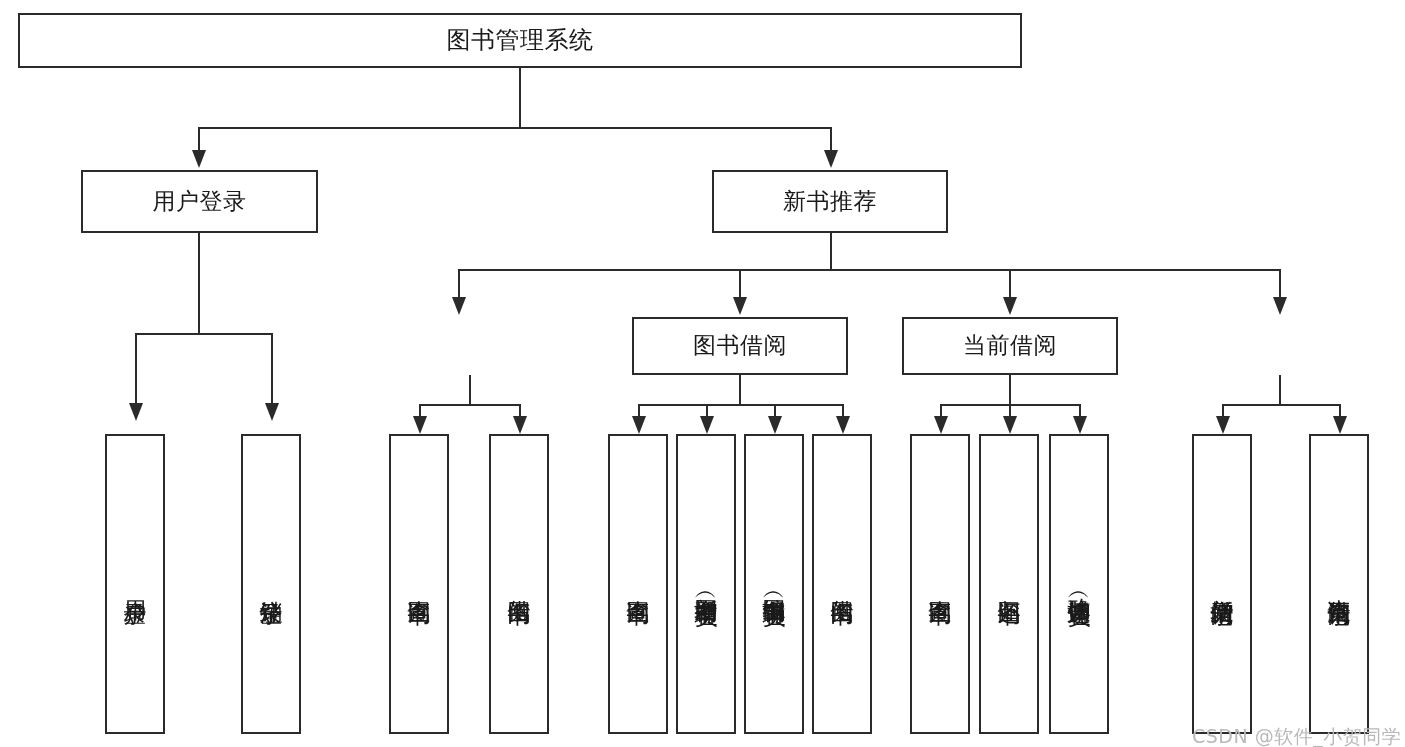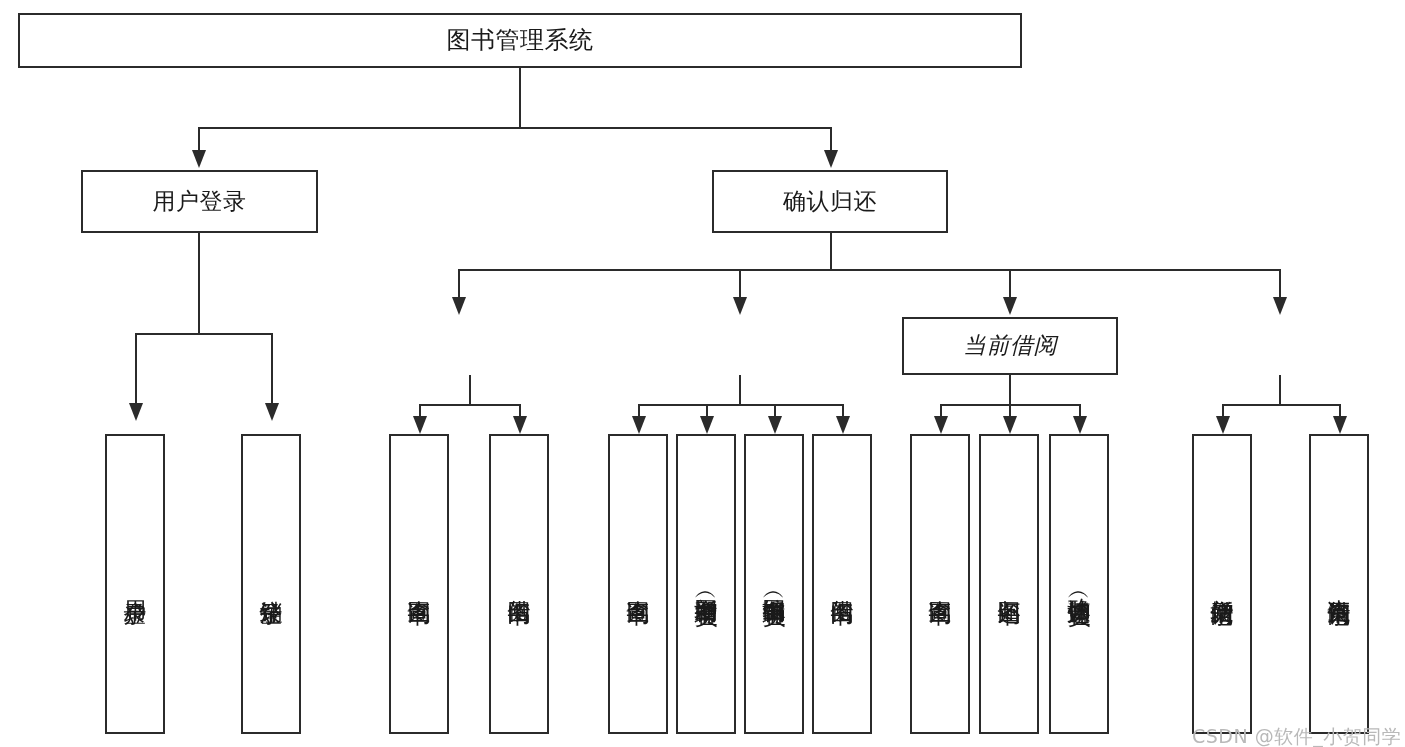--- a/index.html
+++ b/index.html
@@ -97,21 +97,21 @@
 
   <div class="vline" style="left:198px; top:127px; height:26px;"></div>
   <div class="arrow" style="left:192px; top:150px;"></div>
   <div class="vline" style="left:830px; top:127px; height:26px;"></div>
   <div class="arrow" style="left:824px; top:150px;"></div>
 
   <div class="node h" style="left:81px; top:170px; width:237px; height:63px;">
     <span>用户登录</span>
   </div>
   <div class="node h" style="left:712px; top:170px; width:236px; height:63px;">
-    <span>确认归还</span>
+    <span>新书推荐</span>
   </div>
 
   <div class="vline" style="left:198px; top:233px; height:101px;"></div>
   <div class="hline" style="left:135px; top:333px; width:137px;"></div>
   <div class="vline" style="left:135px; top:333px; height:72px;"></div>
   <div class="arrow" style="left:129px; top:403px;"></div>
   <div class="vline" style="left:271px; top:333px; height:72px;"></div>
   <div class="arrow" style="left:265px; top:403px;"></div>
 
   <div class="vline" style="left:830px; top:233px; height:37px;"></div>
@@ -122,21 +122,24 @@
 
   <div class="vline" style="left:739px; top:269px; height:30px;"></div>
   <div class="arrow" style="left:733px; top:297px;"></div>
 
   <div class="vline" style="left:1009px; top:269px; height:30px;"></div>
   <div class="arrow" style="left:1003px; top:297px;"></div>
 
   <div class="vline" style="left:1279px; top:269px; height:30px;"></div>
   <div class="arrow" style="left:1273px; top:297px;"></div>
 
-  <div class="node h" style="left:902px; top:317px; width:216px; height:58px;font-style:italic;">
+  <div class="node h" style="left:632px; top:317px; width:216px; height:58px;">
+    <span>图书借阅</span>
+  </div>
+  <div class="node h" style="left:902px; top:317px; width:216px; height:58px;">
     <span>当前借阅</span>
   </div>
 
   <div class="vline" style="left:469px; top:375px; height:30px;"></div>
   <div class="hline" style="left:419px; top:404px; width:101px;"></div>
   <div class="vline" style="left:419px; top:404px; height:15px;"></div>
   <div class="arrow" style="left:413px; top:416px;"></div>
   <div class="vline" style="left:519px; top:404px; height:15px;"></div>
   <div class="arrow" style="left:513px; top:416px;"></div>
 

